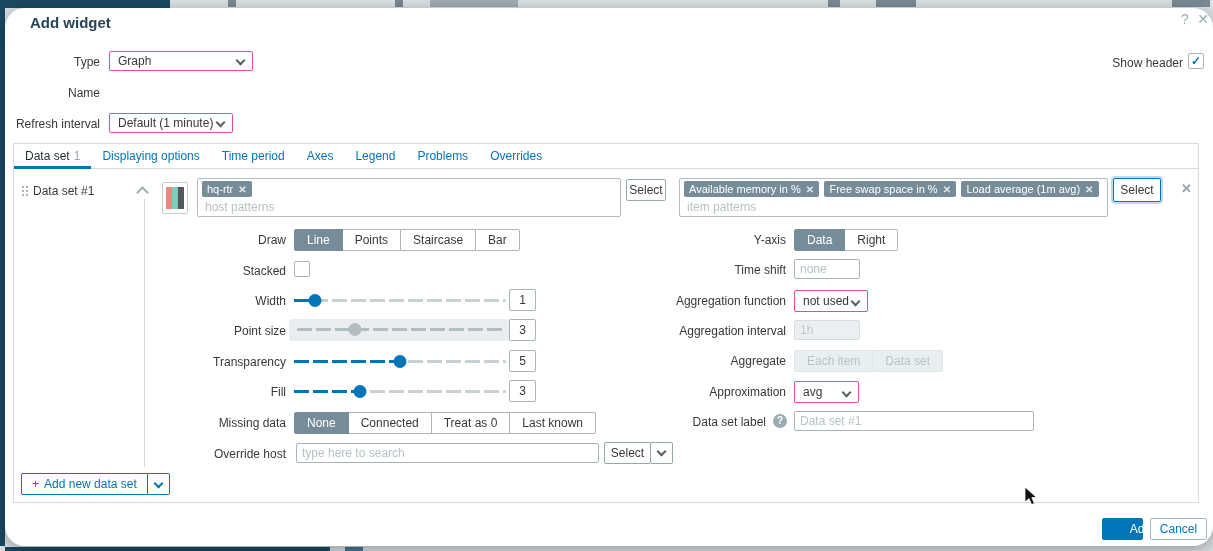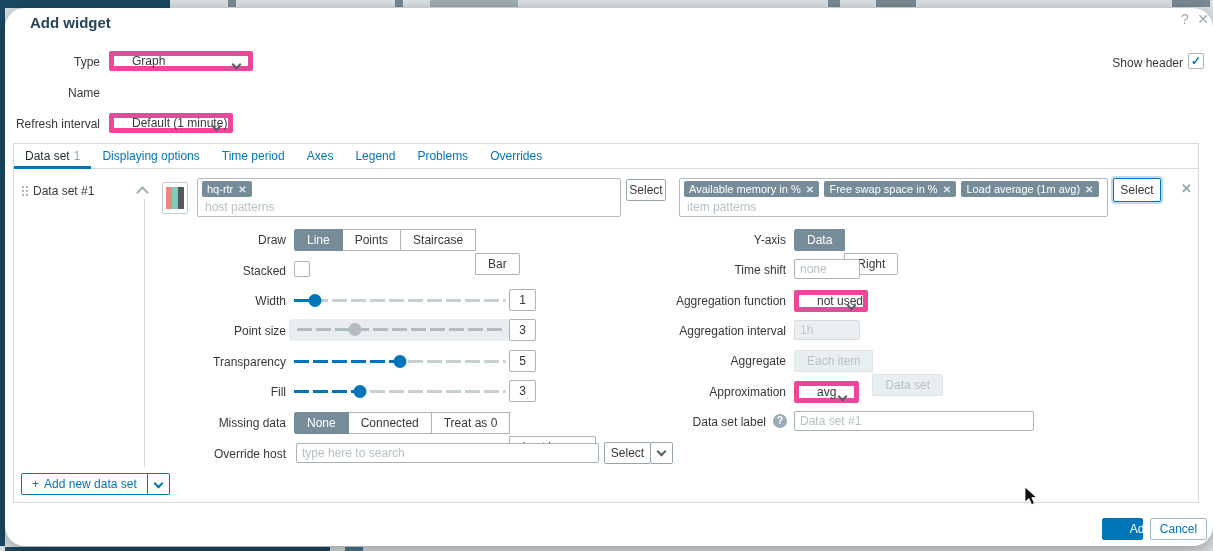--- a/index.html
+++ b/index.html
@@ -21,22 +21,22 @@
   .dlg-title { position:absolute; left:25px; top:6px; font-size:15px; font-weight:bold; color:#26435a; }
   .dlg-icon { position:absolute; top:3px; color:#9bacb5; font-size:14px; cursor:pointer; width:16px; text-align:center; }
 
   .lbl { position:absolute; text-align:right; color:#383838; white-space:nowrap; }
   .input, .valbox { border:1px solid #a9b4ba; background:#fff; color:#383838; font:12px "Liberation Sans",sans-serif;
     padding:0 5px; height:20px; border-radius:2px; }
   .input::placeholder { color:#b7c1c5; opacity:1; }
   .input:disabled { background:#eceff1; border-color:#d7dde0; }
   .input:disabled::placeholder { color:#bfc8cc; }
 
-  .fsel { position:absolute; border:5px solid #ec4899; border-radius:2px; background:#fff; height:20px;
-    display:flex; align-items:center; padding:0 22px 0 18px; cursor:pointer; white-space:nowrap; }
+  .fsel { position:absolute; border:1px solid #ec4899; border-radius:2px; background:#fff; height:20px;
+    display:flex; align-items:center; padding:0 22px 0 8px; cursor:pointer; white-space:nowrap; }
   .chev { width:7px; height:7px; border-right:2px solid #566066; border-bottom:2px solid #566066;
     transform:rotate(45deg); position:absolute; right:8px; top:5px; }
   .chev-blue { border-color:#0275b8; }
 
   .checkbox { position:absolute; width:16px; height:16px; border:1px solid #a9b4ba; border-radius:2px;
     background:#fff; cursor:pointer; text-align:center; line-height:14px; font-size:12px; font-weight:bold; color:#0275b8; }
 
   
   .tabsbox { position:absolute; left:8px; top:135px; width:1186px; height:360px; border:1px solid #d5dbde; background:#fff; }
   .tabrow { position:absolute; left:0; top:0; width:100%; height:25px; border-bottom:1px solid #d5dbde; display:flex; }
@@ -65,21 +65,21 @@
 
   .btn { position:absolute; border:1px solid #97a6ad; border-radius:2px; background:#fff; color:#383838;
     font:12px "Liberation Sans",sans-serif; display:flex; align-items:center; justify-content:center; cursor:pointer; }
   .btn-focus { border:1px solid #0275b8; box-shadow:0 0 0 2px #bfdcee; }
   .x-remove { position:absolute; color:#97a6ad; font-size:13px; font-weight:bold; cursor:pointer; }
 
   .seg { position:absolute; display:flex; height:22px; }
   .seg button { border:1px solid #acb5ba; background:#fff; color:#383838; font:12px "Liberation Sans",sans-serif;
     padding:0 12px; margin-left:-1px; cursor:pointer; height:22px; }
   .seg button:first-child { margin-left:0; border-radius:2px 0 0 2px; }
-  .seg button:last-child { border-radius:0 2px 2px 0;margin-top:24px; }
+  .seg button:last-child { border-radius:0 2px 2px 0; }
   .seg button.sel { background:#768d99; border-color:#768d99; color:#fff; position:relative; z-index:1; }
   .seg.disabled button { background:#e9eef1; border-color:#dfe5e8; color:#b9c3c9; cursor:default; }
 
   
   .track { position:absolute; height:3px; width:212px; border-radius:2px;
     background:repeating-linear-gradient(to right,#c9d0d4 0 15px, transparent 15px 19px); }
   .track .fillpart { position:absolute; left:0; top:0; height:3px;
     background:repeating-linear-gradient(to right,#0275b8 0 15px, transparent 15px 19px); }
   .track .handle { position:absolute; top:-5px; width:13px; height:13px; border-radius:50%;
     background:#0275b8; transform:translateX(-50%); cursor:pointer; }

